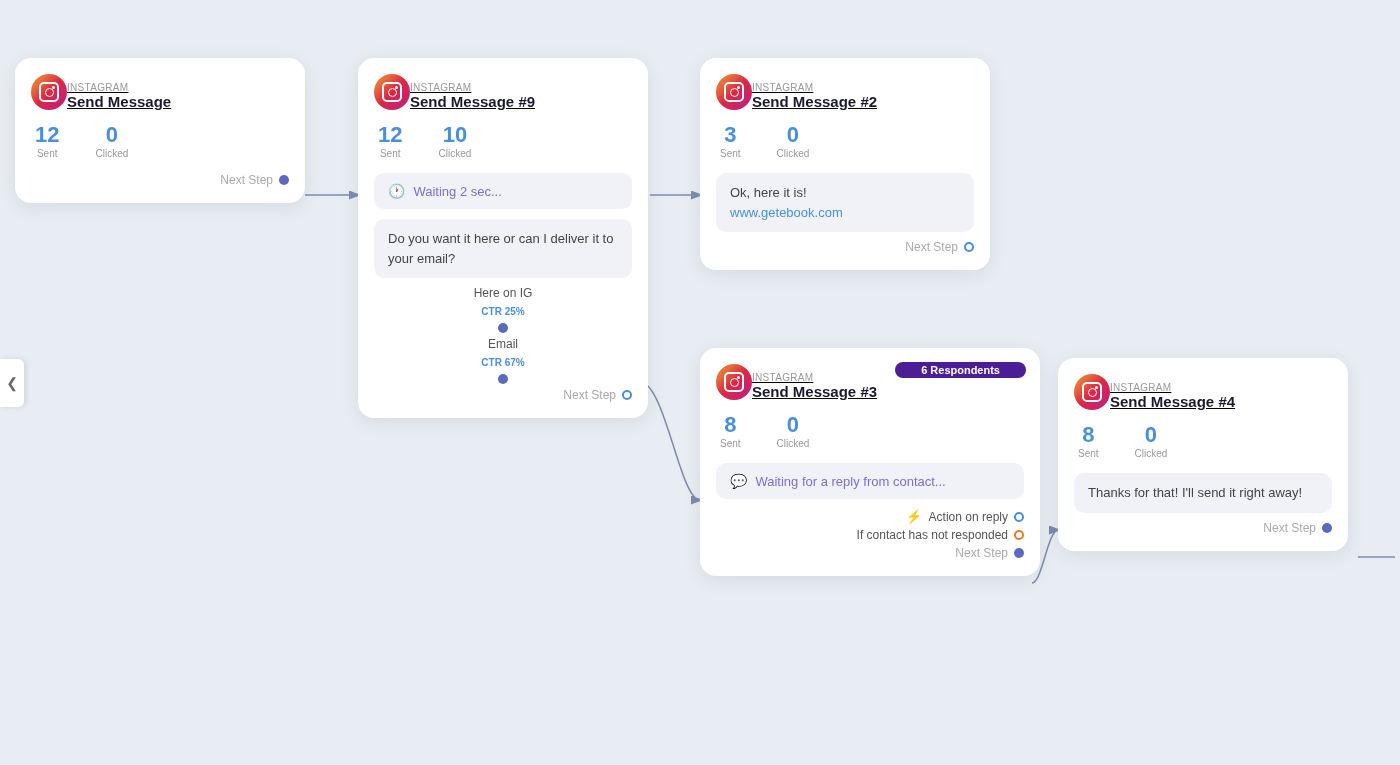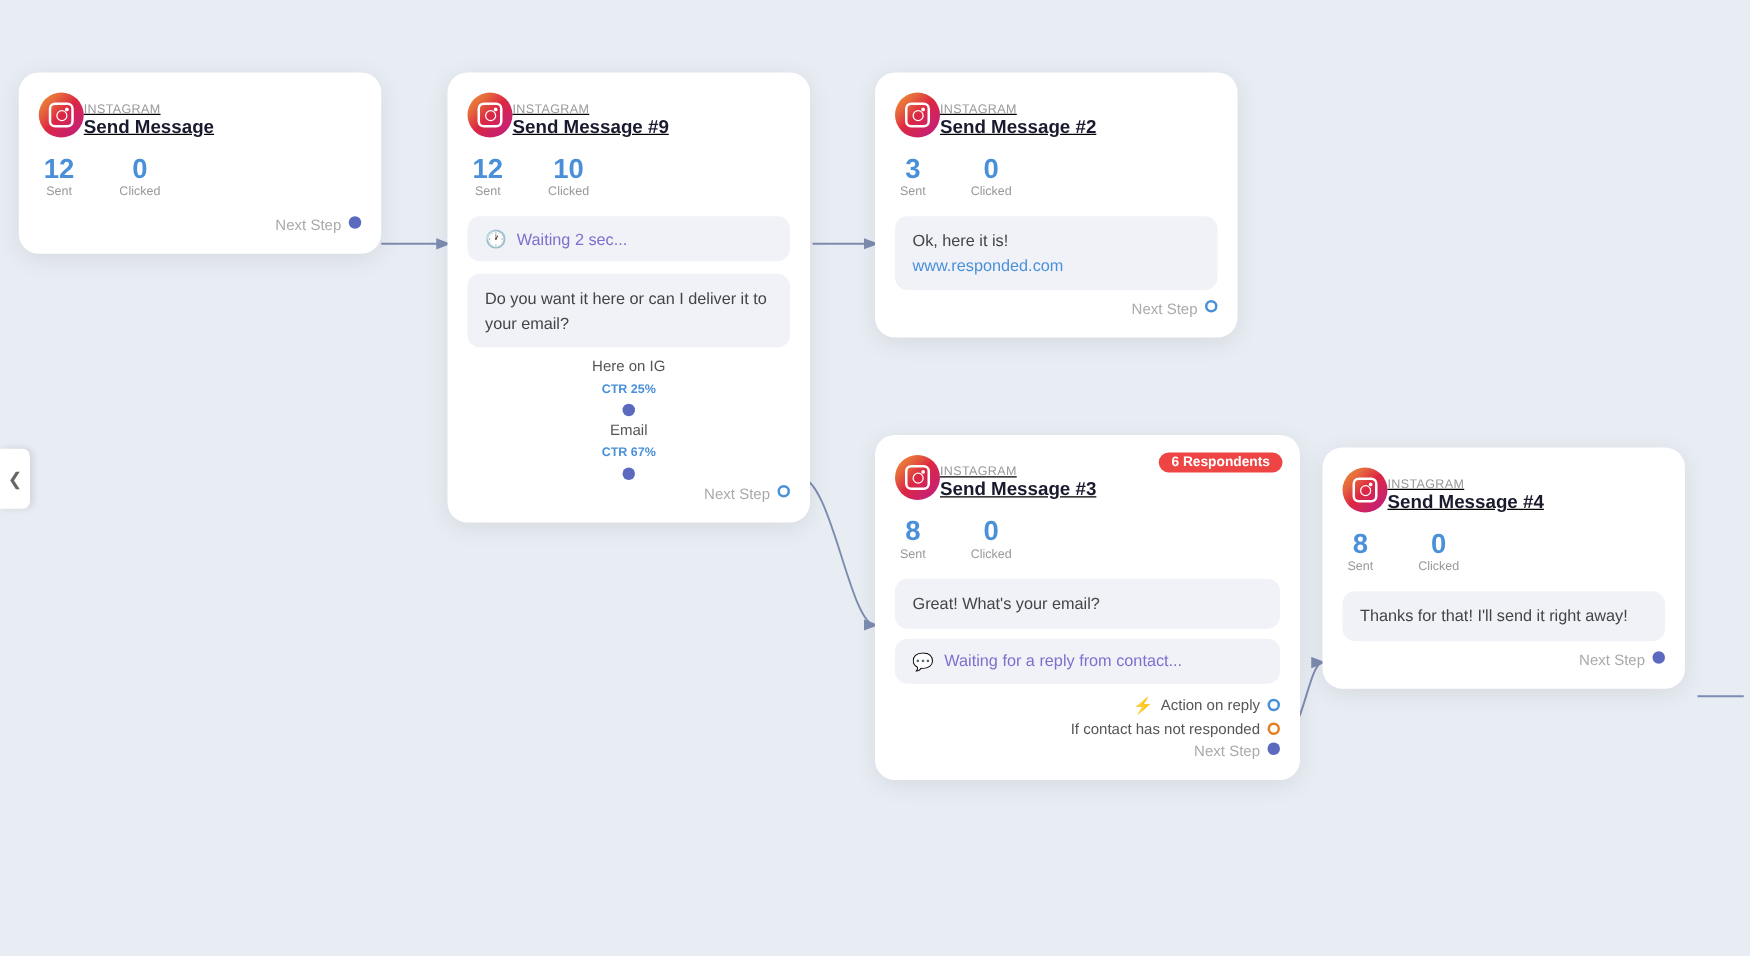--- a/index.html
+++ b/index.html
@@ -188,42 +188,42 @@
       width: 10px;
       height: 10px;
       border-radius: 50%;
     }
     .dot-filled { background: #5b6abf; }
     .dot-outline-blue { background: transparent; border: 2px solid #4a90d9; }
     .dot-outline-orange { background: transparent; border: 2px solid #e67e22; }
 
     .next-step-row {
       display: flex;
-      align-items: flex-start;
+      align-items: center;
       justify-content: flex-end;
       gap: 6px;
       font-size: 12px;
       color: #aaa;
     }
 
     .action-row {
       display: flex;
       align-items: center;
       justify-content: flex-end;
       gap: 6px;
       margin-bottom: 4px;
       font-size: 12px;
       color: #555;
     }
 
     .badge-respondents {
-      background: #ef4444;
+      background: #4c1d95;
       color: white;
       border-radius: 12px;
-      padding: 2px 10px;
+      padding: 2px 26px;
       font-size: 11px;
       font-weight: 600;
       position: absolute;
       top: 14px;
       right: 14px;
     }
 
     
     .connector-svg {
       position: absolute;
@@ -356,21 +356,21 @@
         <div class="stat-value">3</div>
         <div class="stat-label">Sent</div>
       </div>
       <div class="stat-item">
         <div class="stat-value">0</div>
         <div class="stat-label">Clicked</div>
       </div>
     </div>
     <div class="message-bubble">
       <div>Ok, here it is!</div>
-      <div class="link-text">www.responded.com</div>
+      <div class="link-text">www.getebook.com</div>
     </div>
     <div class="next-step-row">
       <span>Next Step</span>
       <div class="dot dot-outline-blue"></div>
     </div>
   </div>
 
   <div class="node-card" style="left:700px; top:348px; width:340px; position:absolute;">
     <div class="badge-respondents">6 Respondents</div>
     <div class="node-header">
@@ -385,21 +385,20 @@
     <div class="stats-row">
       <div class="stat-item">
         <div class="stat-value">8</div>
         <div class="stat-label">Sent</div>
       </div>
       <div class="stat-item">
         <div class="stat-value">0</div>
         <div class="stat-label">Clicked</div>
       </div>
     </div>
-    <div class="message-bubble">Great! What's your email?</div>
     <div class="waiting-reply-bubble">
       <span class="chat-icon">💬</span>
       <span>Waiting for a reply from contact...</span>
     </div>
     <div class="action-row">
       <span class="bolt-icon">⚡</span>
       <span>Action on reply</span>
       <div class="dot dot-outline-blue"></div>
     </div>
     <div class="action-row">

